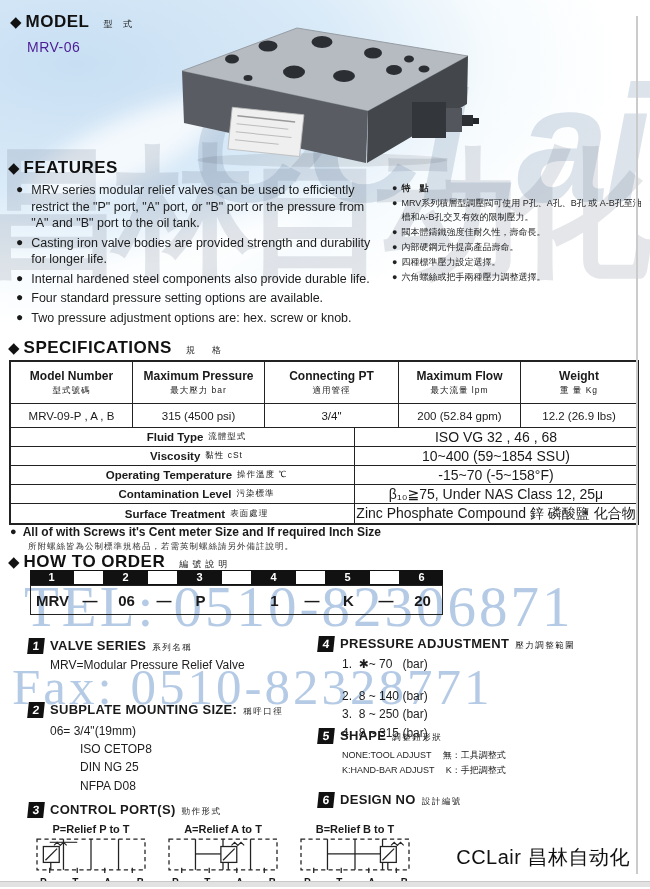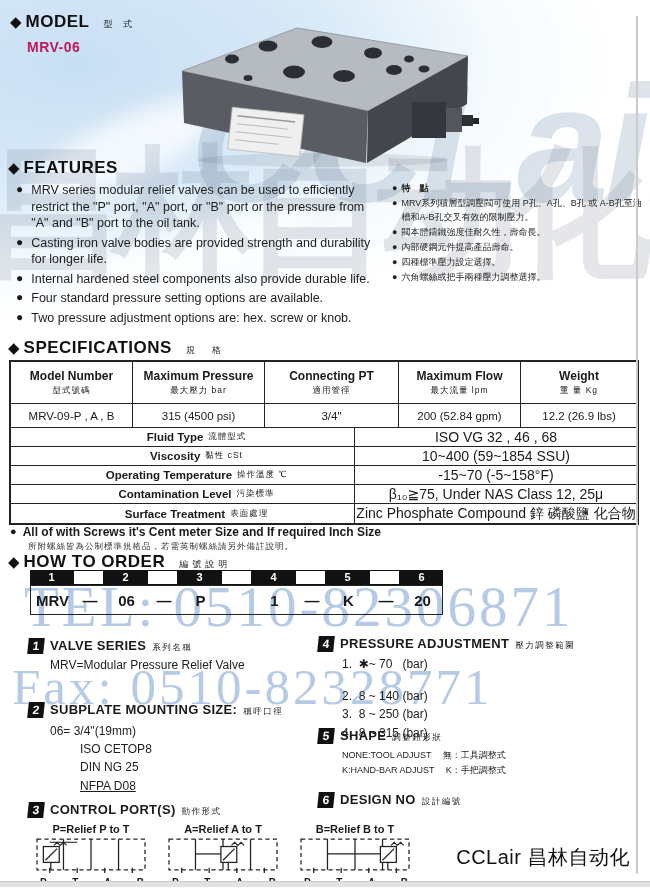--- a/index.html
+++ b/index.html
@@ -23,21 +23,21 @@
   .wm-fax  { top:658px; left:12px;  font-family:"Liberation Serif", serif; font-size:51px; color:rgba(118,158,208,0.55); letter-spacing:3px; }
   .page-edge-v { position:absolute; left:636px; top:16px; width:2px; height:858px; background:#cbcbcb; z-index:3; }
   .page-edge-h { position:absolute; left:0; bottom:2px; width:100%; height:6px; background:#e2e2e2; border-top:1px solid #c9c9c9; z-index:3; }
   
   .ct { position:absolute; z-index:2; }
   .sec-head { display:flex; align-items:baseline; gap:4px; }
   .diamond { font-size:15px; color:#111; }
   .sec-title { font-size:17px; font-weight:bold; letter-spacing:0.5px; color:#111; }
   .cn-small { font-size:9px; color:#222; margin-left:10px; letter-spacing:4px; }
   
-  .model-name { color:#be185d; font-weight:bold; font-size:14px; letter-spacing:0.5px; }
+  .model-name { color:#4c1d95; font-weight:normal; font-size:14px; letter-spacing:0.5px; }
   
   .feat-list { width:356px; }
   .feat-list li { list-style:none; display:flex; gap:8px; margin-bottom:3px; }
   .feat-list .b { font-size:12px; line-height:1.3; }
   .feat-list .t { font-size:12.5px; line-height:1.32; color:#1d1d1d; }
   .feat-cn { width:252px; font-size:9px; line-height:1.55; color:#222; }
   .feat-cn li { list-style:none; display:flex; gap:4px; margin-bottom:1px; }
   
   .spec-table { width:630px; border:2px solid #222; background:transparent;text-align:center; }
   .spec-hrow { display:flex; height:42px; border-bottom:1.5px solid #222; }
@@ -298,21 +298,21 @@
   <div class="ct" style="left:28px; top:636px;">
     <div><span class="numbox">1</span><span class="ns-title">VALVE SERIES</span><span class="ns-cn">系列名稱</span></div>
     <div class="ns-line" style="margin:3px 0 0 22px;">MRV=Modular Pressure Relief  Valve</div>
   </div>
 
   <div class="ct" style="left:28px; top:700px;">
     <div><span class="numbox">2</span><span class="ns-title">SUBPLATE MOUNTING SIZE:</span><span class="ns-cn">稱呼口徑</span></div>
     <div class="ns-line" style="margin:5px 0 0 22px;">06= 3/4"(19mm)</div>
     <div class="ns-line" style="margin:2px 0 0 52px;">ISO CETOP8</div>
     <div class="ns-line" style="margin:2px 0 0 52px;">DIN NG 25</div>
-    <div class="ns-line" style="margin:2px 0 0 52px;text-decoration:underline;">NFPA D08</div>
+    <div class="ns-line" style="margin:2px 0 0 52px;">NFPA D08</div>
   </div>
 
   <div class="ct" style="left:28px; top:800px;">
     <div><span class="numbox">3</span><span class="ns-title">CONTROL PORT(S)</span><span class="ns-cn">動作形式</span></div>
   </div>
 
   <div class="ct" style="left:30px; top:823px; width:400px; display:flex; gap:10px;">
 
     <div class="diag">
       <div class="diag-title">P=Relief  P to T</div>

